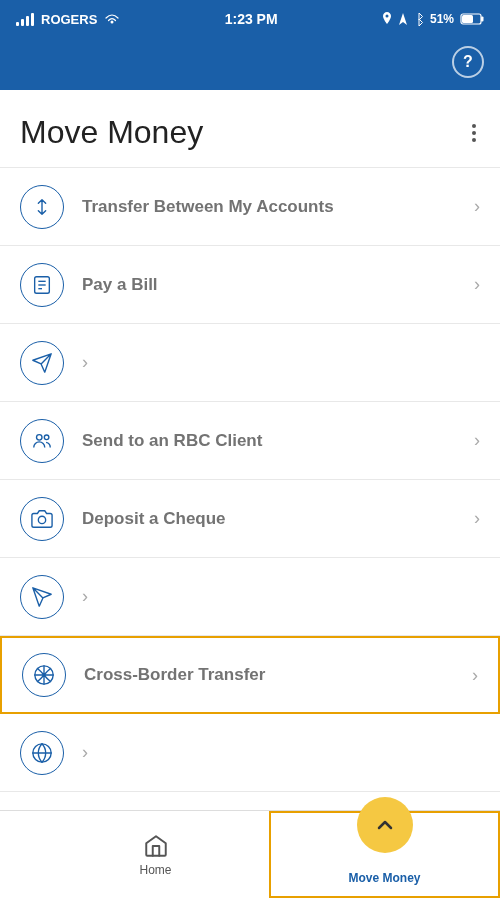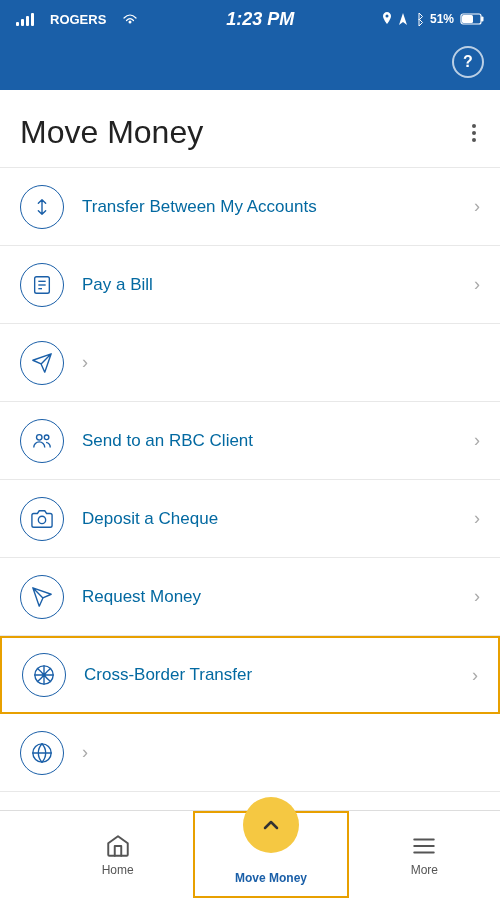--- a/index.html
+++ b/index.html
@@ -18,22 +18,22 @@
       background: #1a5fa8;
       color: #fff;
       display: flex;
       justify-content: space-between;
       align-items: center;
       padding: 8px 16px;
       height: 38px;
       font-size: 13px;
       font-weight: 600;
     }
-    .status-left { display: flex; align-items: center; gap: 16px; }
-    .status-center { font-weight: 700; font-size: 18px; font-style: italic; }
+    .status-left { display: flex; align-items: center; gap: 7px; }
+    .status-center { font-weight: 700; font-size: 14px; }
     .status-right { display: flex; align-items: center; gap: 6px; font-size: 12px; }
 
     
     .signal-bars { display: flex; align-items: flex-end; gap: 2px; }
     .signal-bars span {
       background: #fff;
       width: 3px;
       border-radius: 1px;
     }
 
@@ -117,22 +117,22 @@
     }
     .menu-item-icon svg {
       width: 22px; height: 22px;
       stroke: #1a5fa8;
       fill: none;
       stroke-width: 1.5;
     }
     .menu-item-label {
       flex: 1;
       font-size: 17px;
-      color: #0369a1;
-      font-weight: 400;
+      color: #737373;
+      font-weight: 700;
     }
     .menu-item-label em {
       font-style: italic;
     }
     .menu-item-chevron {
       color: #aaa;
       font-size: 18px;
     }
 
     
@@ -296,21 +296,20 @@
     <span class="menu-item-label">Deposit a Cheque</span>
     <span class="menu-item-chevron">›</span>
   </div>
 
   <div class="menu-item">
     <div class="menu-item-icon">
       <svg viewBox="0 0 24 24">
           <path d="M22 2L11 13M22 2l-7 20-4-9-9-4 20-7z" stroke-linecap="round" stroke-linejoin="round" transform="scale(-1,1) translate(-24,0)"></path>
         </svg>
     </div>
-    <span class="menu-item-label">Request Money</span>
     <span class="menu-item-chevron">›</span>
   </div>
 
   <div class="menu-item highlighted">
     <div class="menu-item-icon">
       <svg viewBox="0 0 24 24">
           <circle cx="12" cy="12" r="10"></circle>
           <path d="M12 2v20M2 12h20M4.9 4.9C7.4 7 9.6 9 12 12s4.6 5 7.1 7.1M19.1 4.9C16.6 7 14.4 9 12 12s-4.6 5-7.1 7.1" stroke-linecap="round"></path>
         </svg>
     </div>
@@ -343,22 +342,14 @@
 
   <div class="nav-item-center" style="border: 2.5px solid #e8a000;">
     <div class="nav-center-circle">
       <svg viewBox="0 0 24 24" fill="none" stroke="#333" stroke-width="2.5" stroke-linecap="round" stroke-linejoin="round">
         <polyline points="18 15 12 9 6 15"></polyline>
       </svg>
     </div>
     <span style="margin-top: 46px; font-size: 12px; color: #1a5fa8; font-weight: 600;">Move Money</span>
   </div>
 
-  <div class="nav-item">
-    <svg viewBox="0 0 24 24" fill="none" stroke="#555" stroke-width="1.8" stroke-linecap="round">
-      <line x1="3" y1="6" x2="21" y2="6"></line>
-      <line x1="3" y1="12" x2="21" y2="12"></line>
-      <line x1="3" y1="18" x2="21" y2="18"></line>
-    </svg>
-    <span>More</span>
-  </div>
 
 </div>
 
 </body></html>

